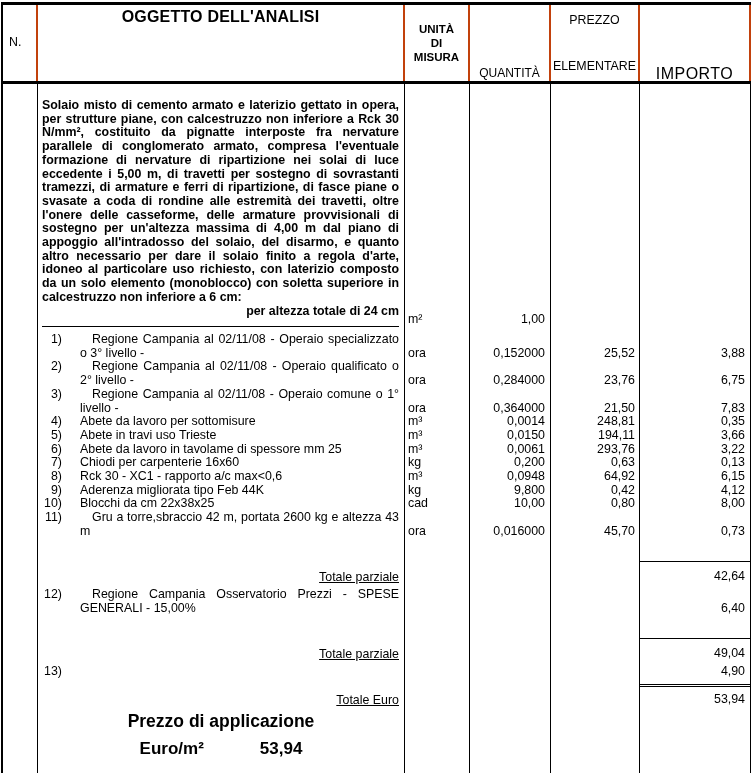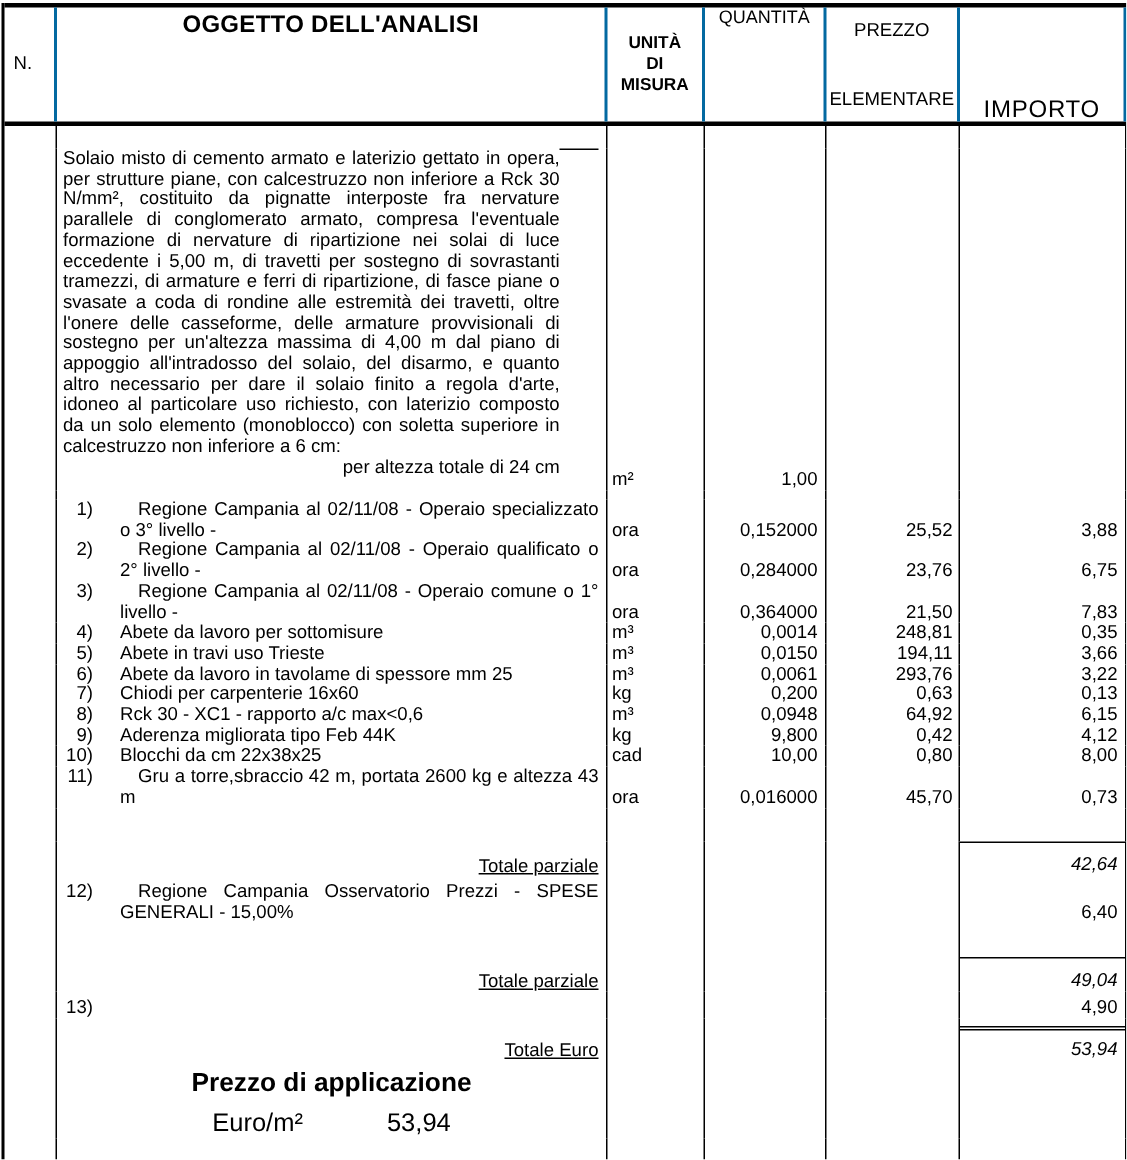--- a/index.html
+++ b/index.html
@@ -10,64 +10,64 @@
     font-family:"Liberation Sans","DejaVu Sans",sans-serif;
     font-size:12.4px; line-height:13.7px;
     padding-top:2px;
   }
   .tbl { width:750px; margin-left:1px; border-left:2px solid #000; }
   .row { display:grid; grid-template-columns:35px 367px 65px 81px 89px 111px; }
   .cell { border-right:1px solid #000; min-width:0; }
 
   
   .header { height:82px; border-top:3px solid #000; border-bottom:3px solid #000; }
-  .header .cell { border-right:2px solid #0369a1; display:flex; }
+  .header .cell { border-right:2px solid #c2410c; display:flex; }
   .hn   { align-items:center; padding-left:6px; }
   .hog  { justify-content:center; align-items:flex-start; padding-top:5px;
           font-weight:bold; font-size:16px; letter-spacing:0.2px; }
   .hum  { flex-direction:column; justify-content:center; align-items:center;
           font-size:11.5px; line-height:14px;font-weight:bold; }
-  .hq   { justify-content:center; align-items:flex-start; font-size:12px; }
+  .hq   { justify-content:center; align-items:flex-end; font-size:12px; }
   .hpz  { flex-direction:column; justify-content:space-between; align-items:center;
           padding:9px 0 7px; font-size:12.4px; }
   .him  { justify-content:center; align-items:flex-end; font-size:16px; letter-spacing:0.5px; }
 
   
   .bottom { display:flex; align-items:flex-end; }
   .nr { justify-content:flex-end; padding-right:5px; }
   .c5.nr { padding-right:4px; }
   .unit { padding-left:3px; }
 
   
-  .main-desc-cell { height:228px; display:flex; flex-direction:row;
-                    justify-content:space-between; padding:0 5px 0 4px; }
+  .main-desc-cell { height:228px; display:flex; flex-direction:column;
+                    justify-content:space-between; padding:0 5px 0 4px;font-weight:bold; }
   .para { text-align:justify; }
   .variant { text-align:right; }
   .sep { border-top:1px solid #000; width:100%; }
 
   
   .itemflex { display:flex; padding-right:5px; }
   .inum { width:24px; flex:none; text-align:right; }
   .itxt { flex:1; margin-left:18px; min-width:0; }
   .ln { text-align:left; }
   .ln.just { text-align:justify; text-align-last:justify;margin-left:12px; }
   .row.item12 .itemflex, .row.item13 .itemflex { padding-top:4px; }
 
   
   .tlabel { display:flex; justify-content:flex-end; align-items:flex-end; padding-right:5px;text-decoration:underline; }
   .amtblock { width:100%; }
   .rule  { border-top:1px solid #000; width:100%; }
   .rule2 { height:3px; border-top:1px solid #000; border-bottom:1px solid #000; width:100%; }
-  .amt { text-align:right; padding:8px 5px 1px 0;font-style:italic; }
+  .amt { text-align:right; padding:8px 5px 1px 0; }
   .amt.te { padding-top:6px; }
 
   
   .ptitle { text-align:center; font-weight:bold; font-size:17.5px;
             line-height:21px; padding-top:3px; }
-  .peuro  { display:flex; justify-content:center; gap:56px; font-weight:normal;
+  .peuro  { display:flex; justify-content:center; gap:56px; font-weight:bold;
             font-size:17px; line-height:20px; padding-top:7px; }
 </style>
 </head>
 <body>
 
 <div class="page">
   <div class="tbl">
 
     <div class="row header">
       <div class="cell hn">

